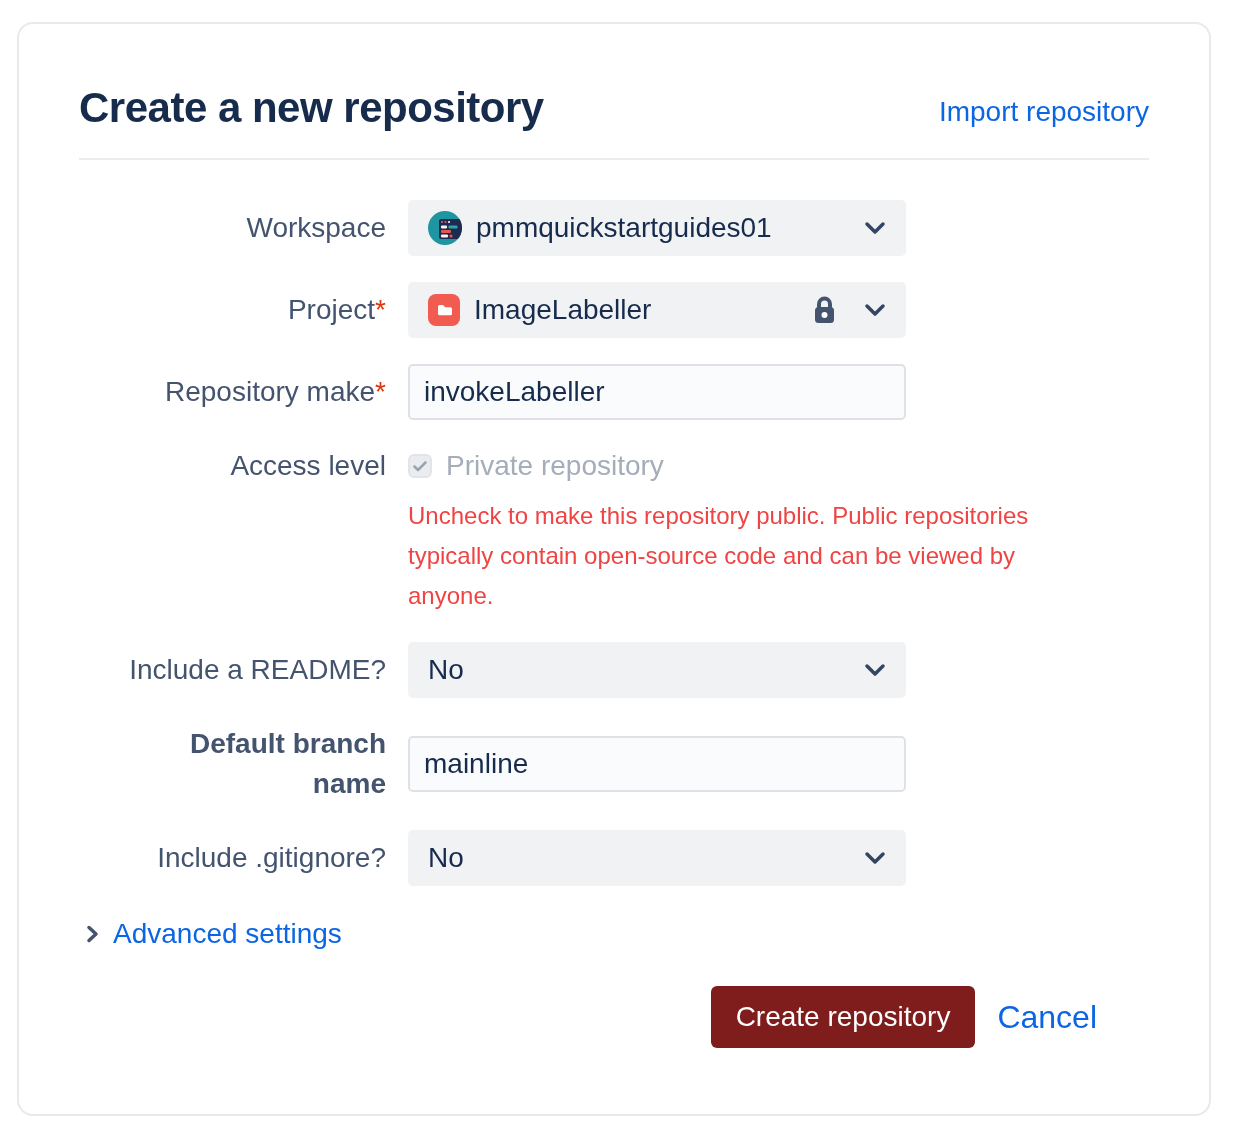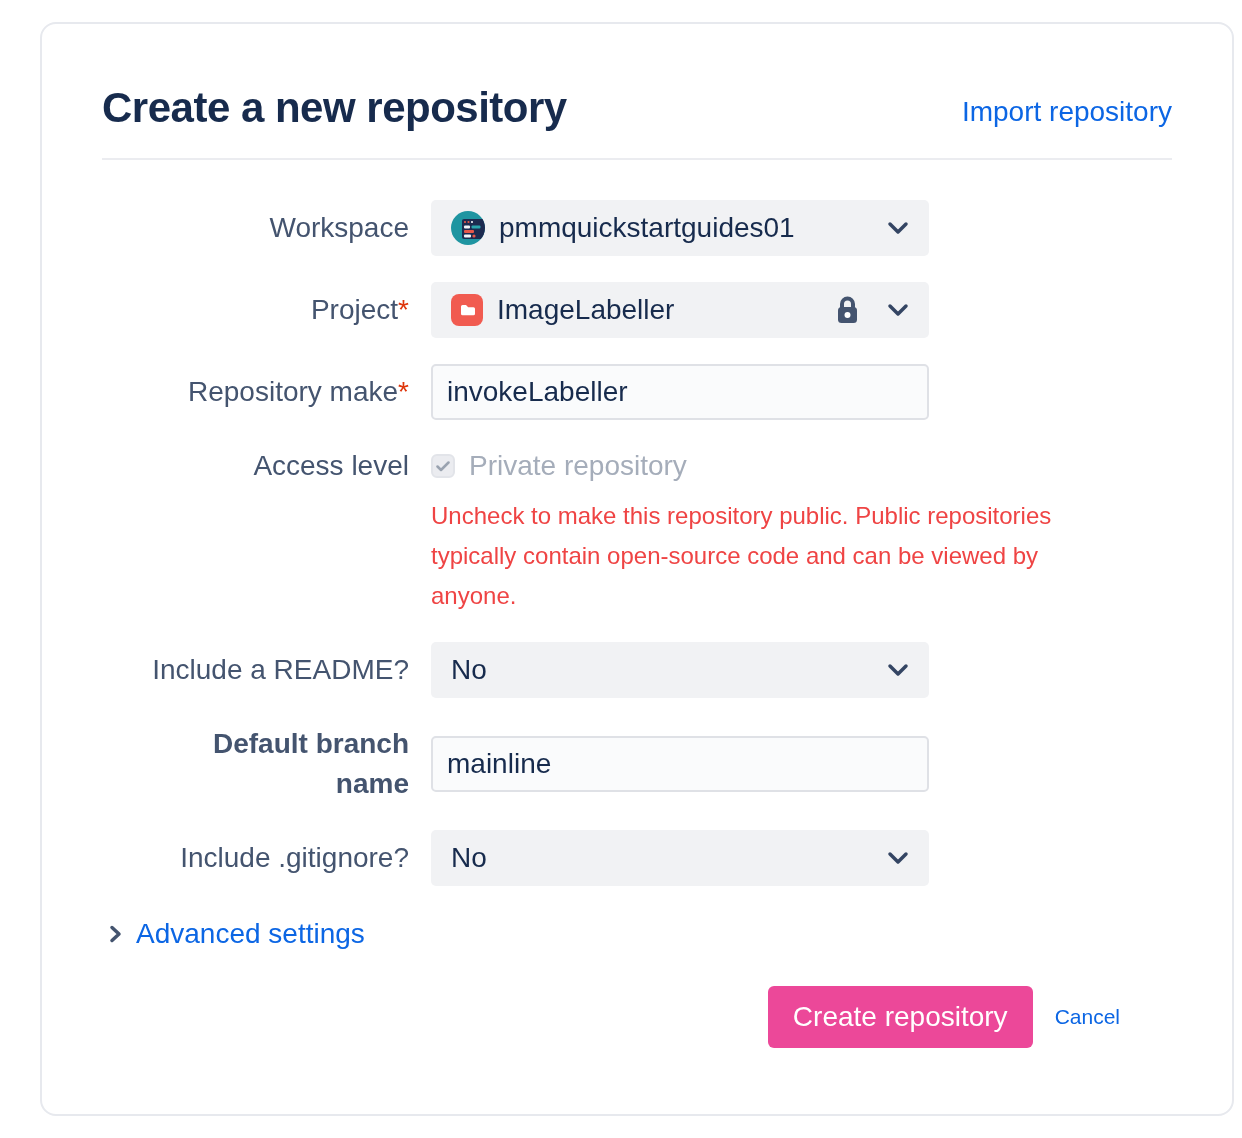--- a/index.html
+++ b/index.html
@@ -1,18 +1,18 @@
 <!DOCTYPE html>
 <html><head>
 <meta charset="utf-8">
 <style>
   * { margin:0; padding:0; box-sizing:border-box; }
   html,body { width:1242px; height:1138px; background:#ffffff; font-family:"Liberation Sans", sans-serif; }
   .card {
-    position:absolute; left:40px; top:22px; width:1194px; height:1094px;
+    position:absolute; left:17px; top:22px; width:1194px; height:1094px;
     background:#ffffff; border:2px solid #E7E9EE; border-radius:16px;
     padding:60px 60px 0 60px;
   }
   .header { display:flex; justify-content:space-between; align-items:flex-end; }
   .page-title { font-size:42px; font-weight:700; color:#172B4D; letter-spacing:-0.5px; }
   .import-link { font-size:28px; color:#0C66E4; text-decoration:none; cursor:pointer; padding-bottom:4px; }
   .divider { height:0; border-top:2px solid #EBECF0; margin-top:26px; }
 
   .form { margin-top:40px; }
   .form-row { display:flex; align-items:center; margin-bottom:26px; }
@@ -46,24 +46,24 @@
   }
   .checkbox-label { font-size:28px; color:#A5ADBA; margin-left:14px; }
   .help-text { width:690px; margin-top:10px; font-size:24px; line-height:40px; color:#ef4444; }
 
   .advanced { display:flex; align-items:center; margin:32px 0 0 7px; cursor:pointer; }
   .advanced .arrow { display:flex; margin-right:14px; }
   .advanced-label { font-size:28px; color:#0C66E4; }
 
   .actions { display:flex; justify-content:flex-end; align-items:center; margin:36px 52px 0 0; }
   .create-btn {
-    height:62px; padding:0 25px; background:#ec4899; color:#ffffff; border:none; border-radius:6px;
+    height:62px; padding:0 25px; background:#7f1d1d; color:#ffffff; border:none; border-radius:6px;
     font-family:"Liberation Sans", sans-serif; font-size:28px; cursor:pointer;
   }
-  .cancel-link { font-size:21px; color:#0C66E4; margin-left:22px; cursor:pointer; text-decoration:none; }
+  .cancel-link { font-size:32px; color:#0C66E4; margin-left:22px; cursor:pointer; text-decoration:none; }
 </style>
 </head>
 <body>
 
 <div class="card">
 
   <div class="header">
     <h1 class="page-title">Create a new repository</h1>
     <a class="import-link">Import repository</a>
   </div>

